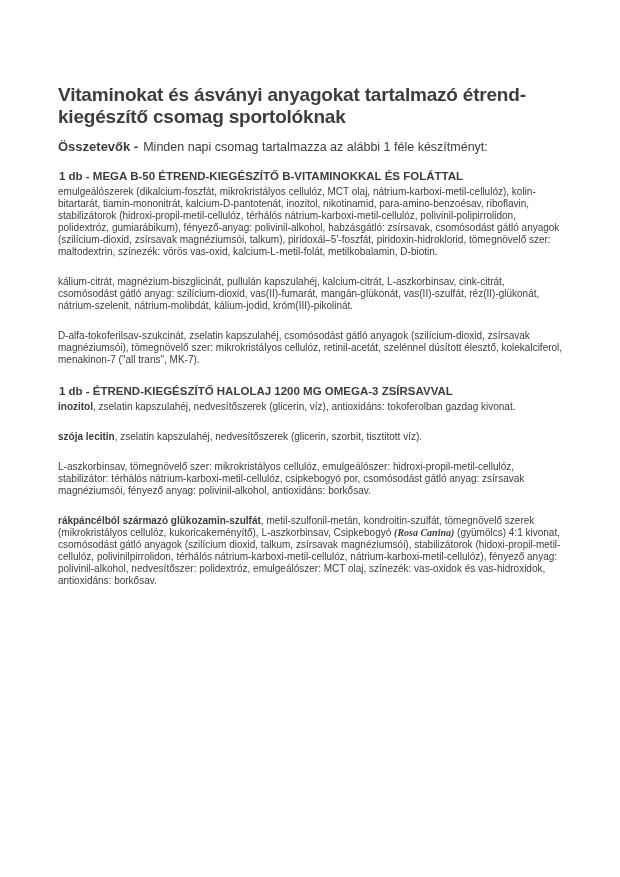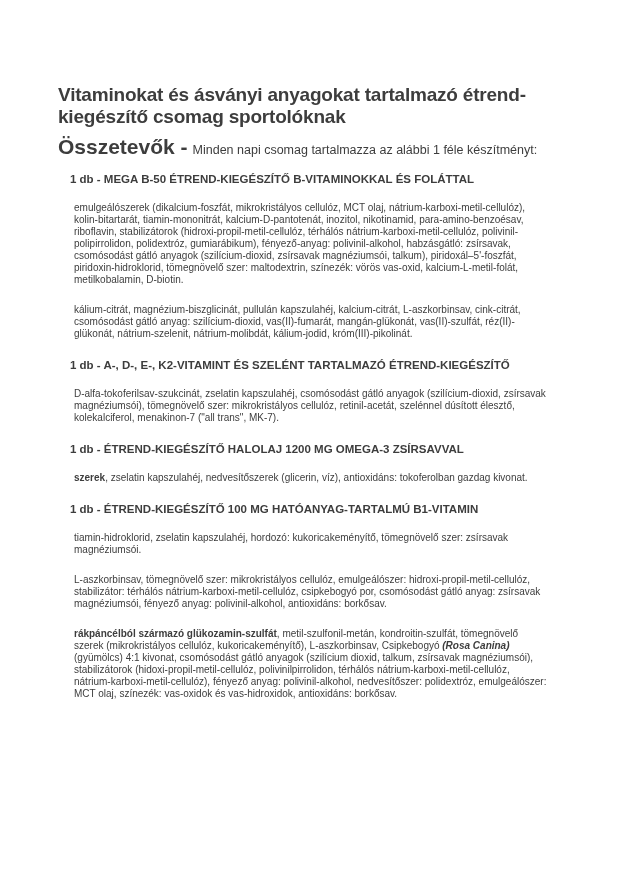--- a/index.html
+++ b/index.html
@@ -23,41 +23,41 @@
     font-weight: bold;
     margin: 0 0 11px 0;
     letter-spacing: -0.2px;
   }
   .ingredients-line {
     margin: 0;
     font-size: 12.5px;
     line-height: 17px;
   }
   .ingredients-label {
-    font-size: 21px;
+    font-size: 13px;
     font-weight: bold;
     margin-right: 5px;
   }
   .sections { display: block; }
   .item { margin-top: 18px; }
   .item:first-child { margin-top: 13px; }
   .item-heading {
     font-size: 11.5px;
     line-height: 14px;
     font-weight: bold;
-    margin: 0 0 3px 12px;
+    margin: 0 0 3px 1px;
   }
   .item-body {
     font-size: 10px;
     line-height: 12px;
-    margin: 16px;
+    margin: 0;
     letter-spacing: 0;
   }
   .b { font-weight: bold; }
-  .i { font-style: italic; }
+  .i { font-style: italic; font-family: Liberation Serif, serif; }
 </style>
 </head>
 <body style="background: rgb(255, 255, 255); color: rgb(61, 61, 61);">
 
 <div class="page">
   <h1 class="page-title">Vitaminokat és ásványi anyagokat tartalmazó étrend-kiegészítő csomag sportolóknak</h1>
 
   <p class="ingredients-line">
     <span class="ingredients-label">Összetevők -</span><span>Minden napi csomag tartalmazza az alábbi 1 féle készítményt:</span>
   </p>
@@ -66,36 +66,32 @@
   <section class="item">
     <h2 class="item-heading">1 db - MEGA B-50 ÉTREND-KIEGÉSZÍTŐ B-VITAMINOKKAL ÉS FOLÁTTAL</h2>
     <p class="item-body"><span>emulgeálószerek (dikalcium-foszfát, mikrokristályos cellulóz, MCT olaj, nátrium-karboxi-metil-cellulóz), kolin-bitartarát, tiamin-mononitrát, kalcium-D-pantotenát, inozitol, nikotinamid, para-amino-benzoésav, riboflavin, stabilizátorok (hidroxi-propil-metil-cellulóz, térhálós nátrium-karboxi-metil-cellulóz, polivinil-polipirrolidon, polidextróz, gumiarábikum), fényező-anyag: polivinil-alkohol, habzásgátló: zsírsavak, csomósodást gátló anyagok (szilícium-dioxid, zsírsavak magnéziumsói, talkum), piridoxál–5'-foszfát, piridoxin-hidroklorid, tömegnövelő szer: maltodextrin, színezék: vörös vas-oxid, kalcium-L-metil-folát, metilkobalamin, D-biotin.</span></p>
   </section>
 
   <section class="item">
     <p class="item-body"><span>kálium-citrát, magnézium-biszglicinát, pullulán kapszulahéj, kalcium-citrát, L-aszkorbinsav, cink-citrát, csomósodást gátló anyag: szilícium-dioxid, vas(II)-fumarát, mangán-glükonát, vas(II)-szulfát, réz(II)-glükonát, nátrium-szelenit, nátrium-molibdát, kálium-jodid, króm(III)-pikolinát.</span></p>
   </section>
 
   <section class="item">
-    <h2 class="item-heading">1 db - A-, D-, E-, K2-VITAMINT ÉS SZELÉNT TARTALMAZÓ ÉTREND-KIEGÉSZÍTŐ</h2>
     <p class="item-body"><span>D-alfa-tokoferilsav-szukcinát, zselatin kapszulahéj, csomósodást gátló anyagok (szilícium-dioxid, zsírsavak magnéziumsói), tömegnövelő szer: mikrokristályos cellulóz, retinil-acetát, szelénnel dúsított élesztő, kolekalciferol, menakinon-7 ("all trans", MK-7).</span></p>
   </section>
 
   <section class="item">
     <h2 class="item-heading">1 db - ÉTREND-KIEGÉSZÍTŐ HALOLAJ 1200 MG OMEGA-3 ZSÍRSAVVAL</h2>
-    <p class="item-body"><span class="b">szerek</span><span>, zselatin kapszulahéj, nedvesítőszerek (glicerin, víz), antioxidáns: tokoferolban gazdag kivonat.</span></p>
+    <p class="item-body"><span class="b">inozitol</span><span>, zselatin kapszulahéj, nedvesítőszerek (glicerin, víz), antioxidáns: tokoferolban gazdag kivonat.</span></p>
   </section>
 
   <section class="item">
+    <p class="item-body"><span class="b">szója lecitin</span><span>, zselatin kapszulahéj, nedvesítőszerek (glicerin, szorbit, tisztitott víz).</span></p>
   </section>
 
-  <section class="item">
-    <h2 class="item-heading">1 db - ÉTREND-KIEGÉSZÍTŐ 100 MG HATÓANYAG-TARTALMÚ B1-VITAMIN</h2>
-    <p class="item-body"><span>tiamin-hidroklorid, zselatin kapszulahéj, hordozó: kukoricakeményítő, tömegnövelő szer: zsírsavak magnéziumsói.</span></p>
-  </section>
 
   <section class="item">
     <p class="item-body"><span>L-aszkorbinsav, tömegnövelő szer: mikrokristályos cellulóz, emulgeálószer: hidroxi-propil-metil-cellulóz, stabilizátor: térhálós nátrium-karboxi-metil-cellulóz, csipkebogyó por, csomósodást gátló anyag: zsírsavak magnéziumsói, fényező anyag: polivinil-alkohol, antioxidáns: borkősav.</span></p>
   </section>
 
   <section class="item">
     <p class="item-body"><span class="b">rákpáncélból származó glükozamin-szulfát</span><span>, metil-szulfonil-metán, kondroitin-szulfát, tömegnövelő szerek (mikrokristályos cellulóz, kukoricakeményítő), L-aszkorbinsav, Csipkebogyó </span><span class="b i">(Rosa Canina)</span><span> (gyümölcs) 4:1 kivonat, csomósodást gátló anyagok (szilícium dioxid, talkum, zsírsavak magnéziumsói), stabilizátorok (hidoxi-propil-metil-cellulóz, polivinilpirrolidon, térhálós nátrium-karboxi-metil-cellulóz, nátrium-karboxi-metil-cellulóz), fényező anyag: polivinil-alkohol, nedvesítőszer: polidextróz, emulgeálószer: MCT olaj, színezék: vas-oxidok és vas-hidroxidok, antioxidáns: borkősav.</span></p>
   </section>
 </div>
 </div>

